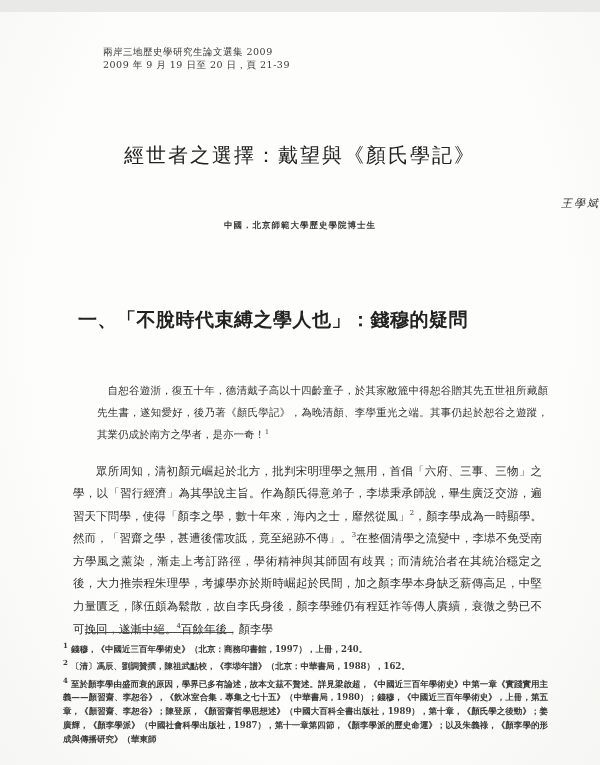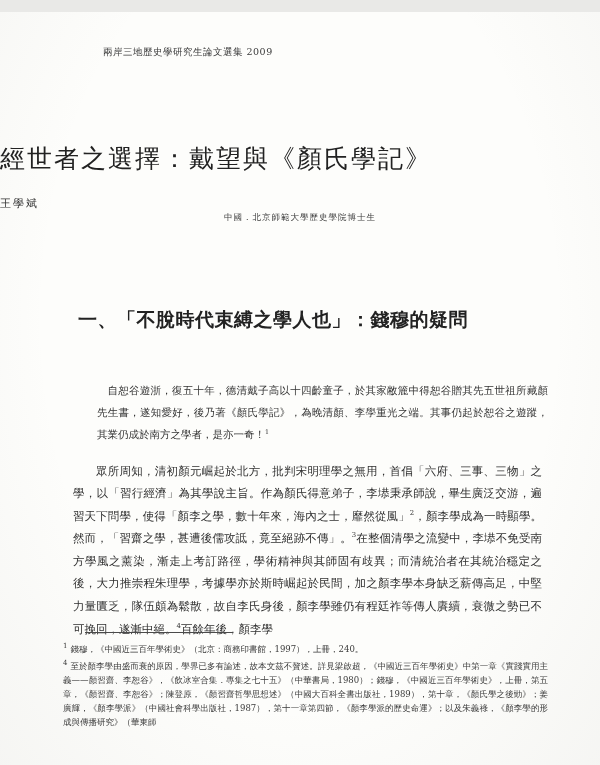--- a/index.html
+++ b/index.html
@@ -14,30 +14,31 @@
     overflow:hidden;
   }
   .scan-tone{position:absolute;inset:0;background:radial-gradient(ellipse at 50% 40%, rgba(255,255,255,0) 60%, rgba(120,120,110,0.06) 100%);pointer-events:none;}
   .header{
     position:absolute;left:103px;top:33px;
     font-size:9.5px;line-height:13px;color:#3a3a3a;
     letter-spacing:0.5px;
   }
   .title{
     position:absolute;left:0;right:0;top:130px;
-    font-size:25px;letter-spacing:2px;
+    text-align:center;
+    font-size:20px;letter-spacing:2px;
     color:#222;
   }
   .author{
     position:absolute;left:0;right:0;top:184px;
-    text-align:left;font-size:11px;letter-spacing:2px;color:#333;
+    text-align:right;font-size:11px;letter-spacing:2px;color:#333;font-style:italic;
   }
   .affiliation{
-    position:absolute;left:0;right:0;top:200px;
-    text-align:center;font-size:8.5px;letter-spacing:1px;color:#3c3c3c;
+    position:absolute;left:0;right:0;top:208px;
+    text-align:center;font-size:8.5px;letter-spacing:1px;color:#3c3c3c;font-weight:bold;
   }
   .section-heading{
     position:absolute;left:78px;top:295px;
     font-size:19px;font-weight:bold;letter-spacing:0.5px;color:#222;
   }
   .para{
     font-size:11.5px;line-height:23px;
     text-align:justify;color:#303030;
   }
   .intro{position:absolute;left:63px;right:60px;top:320px;text-indent:2em;}
@@ -47,33 +48,34 @@
     text-indent:1em;color:#343434;
   }
   .bodytext{position:absolute;left:73px;right:58px;top:436px;text-indent:2em;line-height:22.6px;}
   sup{font-size:0.6em;line-height:0;}
   .footnote-rule{
     position:absolute;left:85px;top:620px;width:148px;height:0;
     border-top:1.2px solid #4a4a4a;
   }
   .footnotes{
     position:absolute;left:63px;right:52px;top:627px;
-    font-size:8.5px;line-height:14px;color:#3a3a3a;text-align:justify;
+    font-size:8.5px;line-height:14px;color:#3a3a3a;text-align:justify;font-weight:bold;
   }
   .footnote{margin:0 0 0.5px 0;}
   .fn-marker{font-size:7px;vertical-align:super;margin-right:3px;}
 </style>
 </head>
 <body>
 
 <div class="page">
   <div class="scan-tone"></div>
 
   <div class="header">
     <div>兩岸三地歷史學研究生論文選集 2009</div>
+    <div>2009 年 9 月 19 日至 20 日，頁 21-39</div>
   </div>
 
   <div class="title">經世者之選擇：戴望與《顏氏學記》</div>
 
   <div class="author">王學斌</div>
   <div class="affiliation">中國．北京師範大學歷史學院博士生</div>
 
   <div class="section-heading">一、「不脫時代束縛之學人也」：錢穆的疑問</div>
 
 
@@ -82,15 +84,16 @@
   </div>
 
   <p class="para bodytext">
     <span>眾所周知，清初顏元崛起於北方，批判宋明理學之無用，首倡「六府、三事、三物」之學，以「習行經濟」為其學說主旨。作為顏氏得意弟子，李塨秉承師說，畢生廣泛交游，遍習天下問學，使得「顏李之學，數十年來，海內之士，靡然從風」</span><sup>2</sup><span>，顏李學成為一時顯學。然而，「習齋之學，甚遭後儒攻詆，竟至絕跡不傳」。</span><sup>3</sup><span>在整個清學之流變中，李塨不免受南方學風之薰染，漸走上考訂路徑，學術精神與其師固有歧異；而清統治者在其統治穩定之後，大力推崇程朱理學，考據學亦於斯時崛起於民間，加之顏李學本身缺乏薪傳高足，中堅力量匱乏，隊伍頗為鬆散，故自李氏身後，顏李學雖仍有程廷祚等傳人賡續，衰微之勢已不可挽回，遂漸中絕。</span><sup>4</sup><span>百餘年後，顏李學</span>
   </p>
 
   <div class="footnote-rule"></div>
 
   <div class="footnotes">
     <p class="footnote"><span class="fn-marker">1</span><span>錢穆，《中國近三百年學術史》（北京：商務印書館，1997），上冊，240。</span></p>
+    <p class="footnote"><span class="fn-marker">2</span><span>〔清〕馮辰、劉調贊撰，陳祖武點校，《李塨年譜》（北京：中華書局，1988），162。</span></p>
     <p class="footnote"><span class="fn-marker">4</span><span>至於顏李學由盛而衰的原因，學界已多有論述，故本文茲不贅述。詳見梁啟超，《中國近三百年學術史》中第一章《實踐實用主義——顏習齋、李恕谷》，《飲冰室合集．專集之七十五》（中華書局，1980）；錢穆，《中國近三百年學術史》，上冊，第五章，《顏習齋、李恕谷》；陳登原，《顏習齋哲學思想述》（中國大百科全書出版社，1989），第十章，《顏氏學之後勁》；姜廣輝，《顏李學派》（中國社會科學出版社，1987），第十一章第四節，《顏李學派的歷史命運》；以及朱義祿，《顏李學的形成與傳播研究》（華東師</span></p>
   </div>
 </div>
 
 </body></html>

